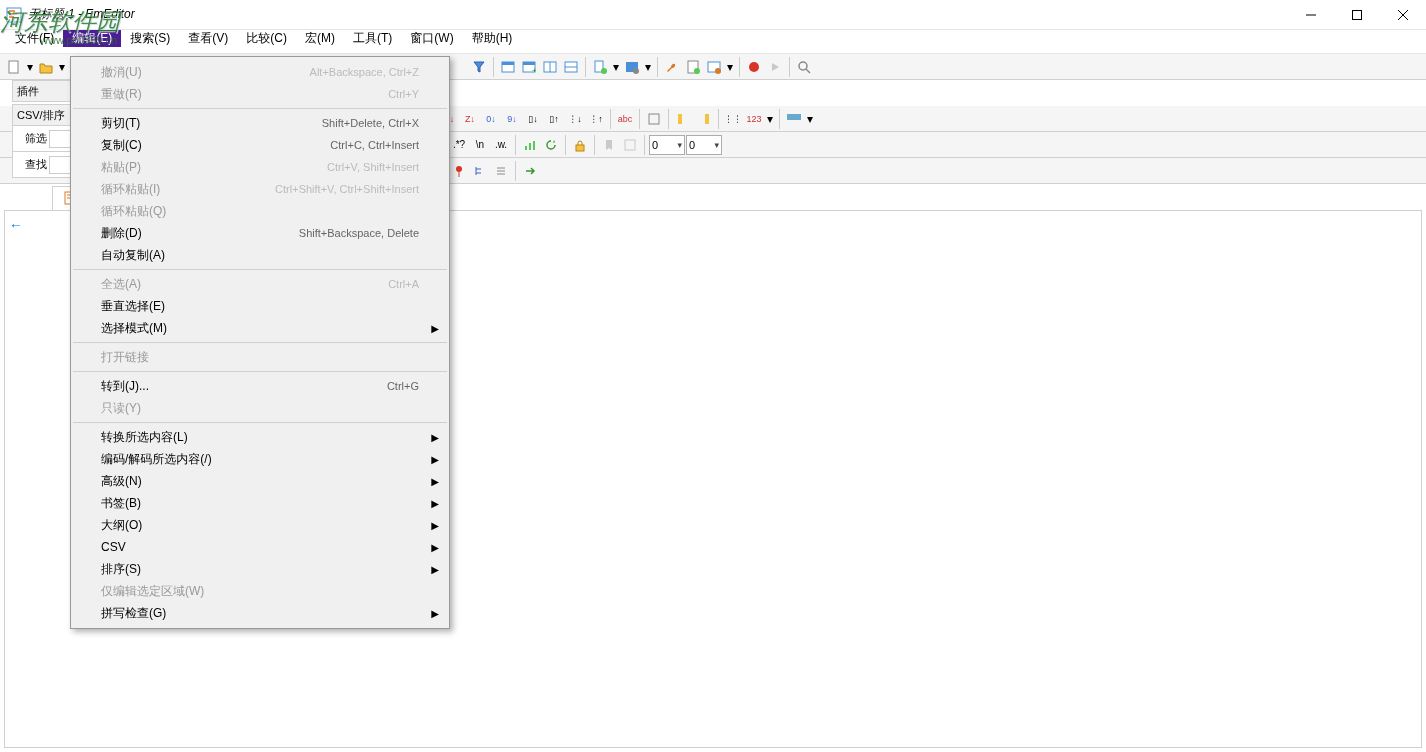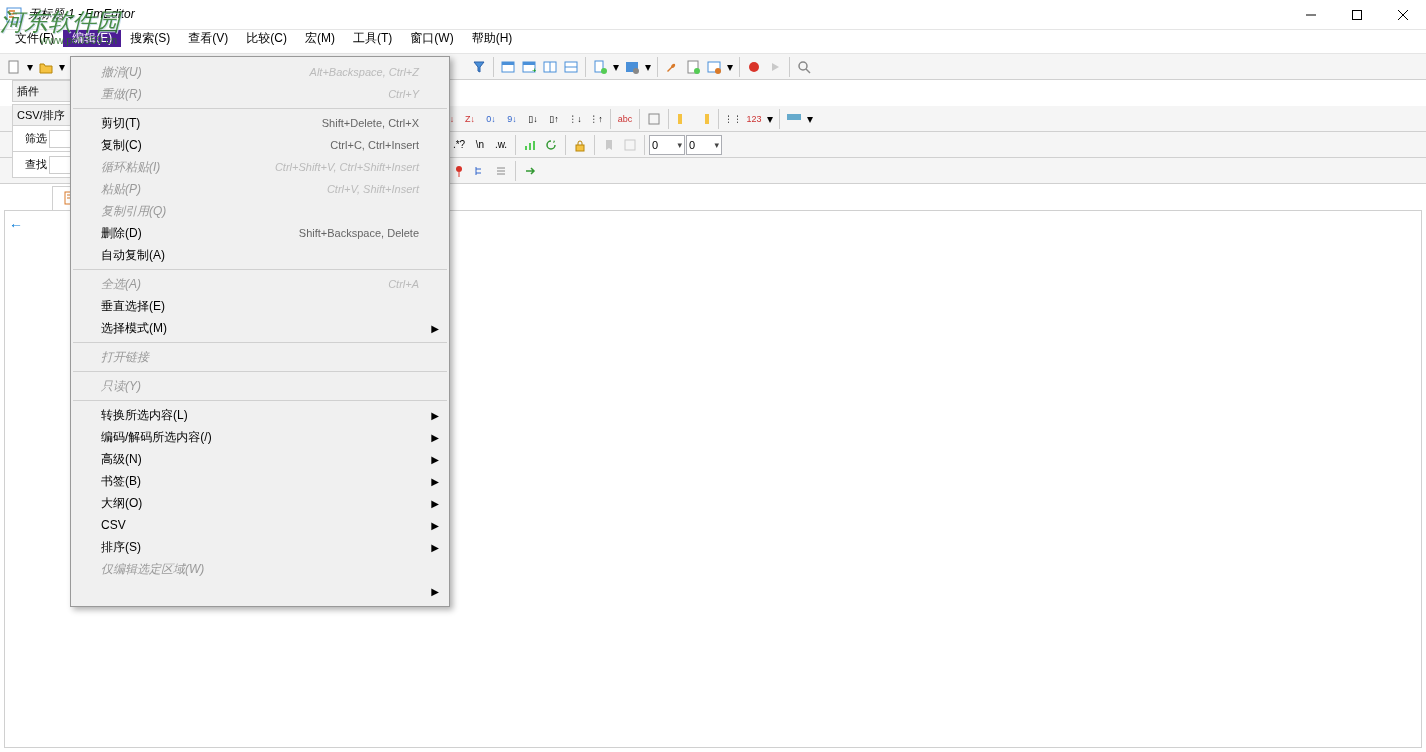--- a/index.html
+++ b/index.html
@@ -29,21 +29,21 @@
 
 .tabstrip { position: absolute; left: 4px; top: 186px; height: 24px; display: flex; align-items: center; }
 .tab { display: flex; align-items: center; gap: 4px; padding: 3px 10px; border: 1px solid #d0d0d0; background: #fff; font-size: 12px; margin-left: 48px; }
 .tab .ico { width: 14px; height: 14px; }
 
 .editor { position: absolute; left: 4px; right: 4px; top: 210px; bottom: 4px; border: 1px solid #d0d0d0; background: #fff; }
 .editor .back-icon { position:absolute; left:4px; top:4px; color:#0078d7; font-size:14px; }
 
 .dropdown { position: absolute; left: 70px; top: 56px; width: 380px; background: #f0f0f0; border: 1px solid #999; box-shadow: 3px 3px 6px rgba(0,0,0,0.3); padding: 4px 0; z-index: 100; }
 .dropdown .row { height: 22px; display: flex; align-items: center; padding: 0 30px 0 30px; font-size: 12px; color: #000; position: relative; }
-.dropdown .row.dis { color: #999; font-style: italic; }
+.dropdown .row.dis { color: #999; }
 .dropdown .row .lbl { flex: 1; }
 .dropdown .row .sc { color: #666; font-size: 11px; }
 .dropdown .row.dis .sc { color: #bbb; }
 .dropdown .row .sub { position: absolute; right: 10px; font-size: 10px; }
 .dropdown .dsep { height: 1px; background: #d0d0d0; margin: 3px 2px; }
 
 .watermark { position: absolute; left: 0; top: 6px; pointer-events: none; z-index: 200; opacity: 0.85; }
 .watermark .wm1 { font-size: 24px; font-weight: normal; color: #2a7a2a; font-style: italic; text-shadow: 1px 1px 0 #cde; }
 .watermark .wm2 { font-size: 11px; color: #2a6a2a; margin-top: -4px; margin-left: 40px; }
 
@@ -382,29 +382,29 @@
     <div class="dsep"></div>
     <div class="row">
       <span class="lbl">剪切(T)</span>
       <span class="sc">Shift+Delete, Ctrl+X</span>
     </div>
     <div class="row">
       <span class="lbl">复制(C)</span>
       <span class="sc">Ctrl+C, Ctrl+Insert</span>
     </div>
     <div class="row dis">
+      <span class="lbl">粘贴(P)</span>
+      <span class="sc">Ctrl+V, Shift+Insert</span>
+    </div>
+    <div class="row dis">
       <span class="lbl">循环粘贴(I)</span>
       <span class="sc">Ctrl+Shift+V, Ctrl+Shift+Insert</span>
     </div>
     <div class="row dis">
-      <span class="lbl">粘贴(P)</span>
-      <span class="sc">Ctrl+V, Shift+Insert</span>
-    </div>
-    <div class="row dis">
-      <span class="lbl">复制引用(Q)</span>
+      <span class="lbl">循环粘贴(Q)</span>
     </div>
     <div class="row">
       <span class="lbl">删除(D)</span>
       <span class="sc">Shift+Backspace, Delete</span>
     </div>
     <div class="row">
       <span class="lbl">自动复制(A)</span>
     </div>
     <div class="dsep"></div>
     <div class="row dis">
@@ -416,20 +416,24 @@
     </div>
     <div class="row">
       <span class="lbl">选择模式(M)</span>
       <span class="sub">▶</span>
     </div>
     <div class="dsep"></div>
     <div class="row dis">
       <span class="lbl">打开链接</span>
     </div>
     <div class="dsep"></div>
+    <div class="row">
+      <span class="lbl">转到(J)...</span>
+      <span class="sc">Ctrl+G</span>
+    </div>
     <div class="row dis">
       <span class="lbl">只读(Y)</span>
     </div>
     <div class="dsep"></div>
     <div class="row">
       <span class="lbl">转换所选内容(L)</span>
       <span class="sub">▶</span>
     </div>
     <div class="row">
       <span class="lbl">编码/解码所选内容(/)</span>
@@ -452,20 +456,21 @@
       <span class="sub">▶</span>
     </div>
     <div class="row">
       <span class="lbl">排序(S)</span>
       <span class="sub">▶</span>
     </div>
     <div class="row dis">
       <span class="lbl">仅编辑选定区域(W)</span>
     </div>
     <div class="row">
+      <span class="lbl">拼写检查(G)</span>
       <span class="sub">▶</span>
     </div>
   </div>
 
 <div class="watermark">
   <div class="wm1">河东软件园</div>
   <div class="wm2">www.pc0359.cn</div>
 </div>
 
 </body></html>

